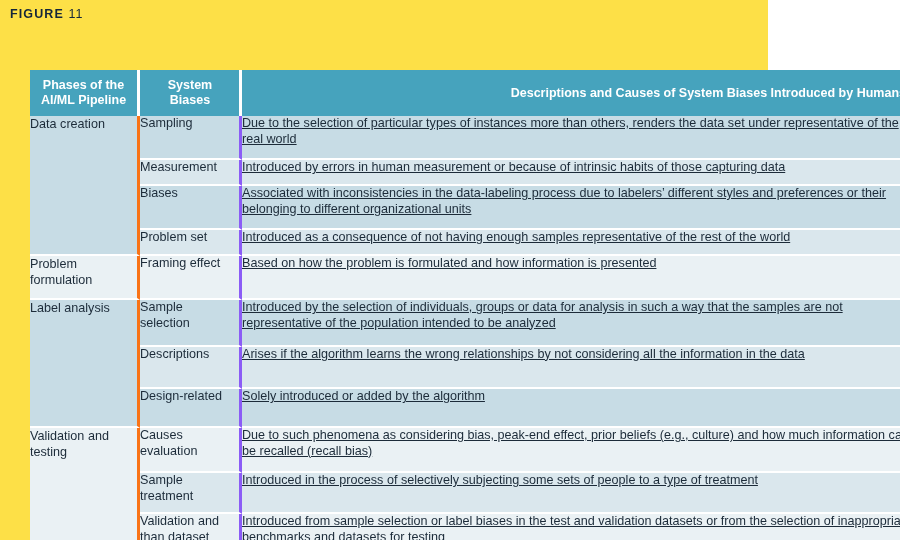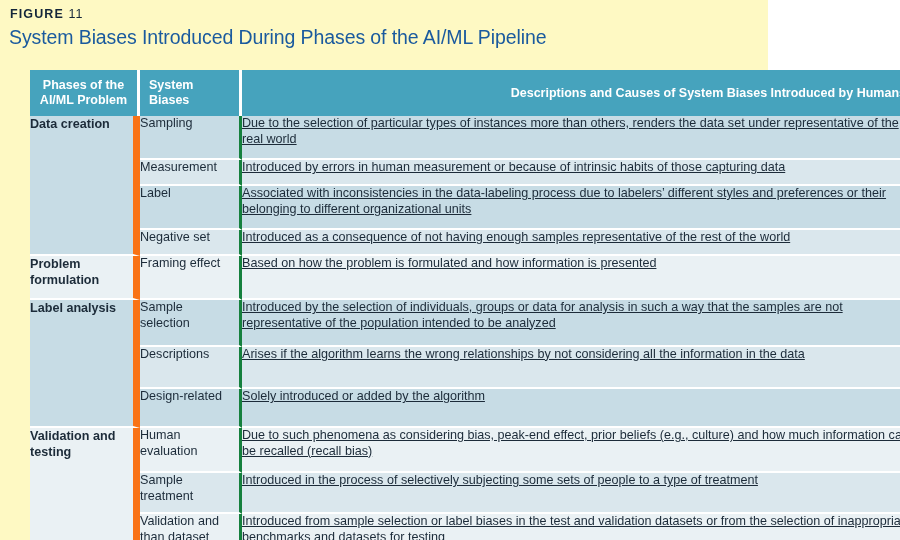--- a/index.html
+++ b/index.html
@@ -13,21 +13,21 @@
     font-family: "Liberation Sans", sans-serif;
     color: #1c2b39;
     overflow: hidden;
   }
   .figure-wrap {
     width: 768px;
     height: 540px;
     box-sizing: border-box;
     padding: 0;
     position: relative;
-    background: #fef9c3;
+    background: #fde047;
   }
 
   
   .fig-label {
     position: absolute;
     left: 10px;
     top: 6px;
     font-size: 12.5px;
     letter-spacing: 1.1px;
     line-height: 16px;
@@ -77,98 +77,97 @@
     font-weight: bold;
     line-height: 15px;
     height: 46px;
     vertical-align: middle;
     padding: 2px 8px;
     box-sizing: border-box;
     border-right: 3px solid #ffffff;
   }
   .hdr th.last { border-right: none; }
   .hdr th.c1 { text-align: center; }
-  .hdr th.c2 { text-align: left; padding-left: 9px; margin-left: 36px; }
+  .hdr th.c2 { text-align: center; padding-left: 9px; margin-left: 36px; }
   .hdr th.c3 { text-align: right; }
 
   .cell {
     font-size: 12.6px;
     line-height: 15.5px;
     color: #1c2b39;
     padding: 8px 9px 8px 9px;
     box-sizing: border-box;
-    border-right: 3px solid #15803d;
+    border-right: 3px solid #8b5cf6;
     border-bottom: 2px solid #ffffff;
   }
   .cell.nb { border-bottom: none; }
   .cell.last { border-right: none; text-decoration: underline; }
 
   
   .phase {
-    font-weight: bold;
+    font-weight: normal;
     font-size: 12.6px;
     line-height: 16px;
     padding: 8px 9px;
     box-sizing: border-box;
-    border-right: 7px solid #f97316;
+    border-right: 3px solid #f97316;
     border-bottom: 2px solid #ffffff;
     vertical-align: top;
   }
 
   
   .sh-dark  { background: #c7dce5; }
   .sh-mid   { background: #dae7ed; }
   .sh-pale  { background: #eaf1f4; }
 </style>
 </head>
 <body>
 
 <div class="figure-wrap">
 
   <div class="fig-label">
     <span class="word">FIGURE</span><span>&nbsp;</span><span class="num">11</span>
   </div>
 
-  <div class="fig-title">System Biases Introduced During Phases of the AI/ML Pipeline</div>
 
   <table class="tbl">
     <colgroup>
       <col style="width:110px">
       <col style="width:102px">
       <col style="width:672px">
     </colgroup>
 
     <thead>
       <tr class="hdr">
         <th class="c1">
           <span>Phases of the</span><br>
-          <span>AI/ML Problem</span>
+          <span>AI/ML Pipeline</span>
         </th>
         <th class="c2">System Biases</th>
         <th class="c3 last">Descriptions and Causes of System Biases Introduced by Humans</th>
       </tr>
     </thead>
 
     <tbody>
 
       <tr>
         <td class="phase sh-dark" rowspan="4" style="height:126px">Data creation</td>
         <td class="cell sh-dark" style="height:44px">Sampling</td>
         <td class="cell sh-dark last">Due to the selection of particular types of instances more than others, renders the data set under representative of the real world</td>
       </tr>
       <tr>
         <td class="cell sh-mid" style="height:26px">Measurement</td>
         <td class="cell sh-mid last">Introduced by errors in human measurement or because of intrinsic habits of those capturing data</td>
       </tr>
       <tr>
-        <td class="cell sh-dark" style="height:44px">Label</td>
+        <td class="cell sh-dark" style="height:44px">Biases</td>
         <td class="cell sh-dark last">Associated with inconsistencies in the data-labeling process due to labelers’ different styles and preferences or their belonging to different organizational units</td>
       </tr>
       <tr>
-        <td class="cell sh-mid" style="height:26px">Negative set</td>
+        <td class="cell sh-mid" style="height:26px">Problem set</td>
         <td class="cell sh-mid last">Introduced as a consequence of not having enough samples representative of the rest of the world</td>
       </tr>
 
       <tr>
         <td class="phase sh-pale" rowspan="1" style="height:44px">
           <span>Problem</span><br>
           <span>formulation</span>
         </td>
         <td class="cell sh-pale">Framing effect</td>
         <td class="cell sh-pale last">Based on how the problem is formulated and how information is presented</td>
@@ -190,21 +189,21 @@
         <td class="cell sh-dark" style="height:38px">Design-related</td>
         <td class="cell sh-dark last">Solely introduced or added by the algorithm</td>
       </tr>
 
       <tr>
         <td class="phase sh-pale" rowspan="3" style="height:125px">
           <span>Validation and</span><br>
           <span>testing</span>
         </td>
         <td class="cell sh-pale" style="height:45px">
-          <span>Human</span><br>
+          <span>Causes</span><br>
           <span>evaluation</span>
         </td>
         <td class="cell sh-pale last">Due to such phenomena as considering bias, peak-end effect, prior beliefs (e.g., culture) and how much information can be recalled (recall bias)</td>
       </tr>
       <tr>
         <td class="cell sh-mid" style="height:41px">
           <span>Sample</span><br>
           <span>treatment</span>
         </td>
         <td class="cell sh-mid last">Introduced in the process of selectively subjecting some sets of people to a type of treatment</td>

